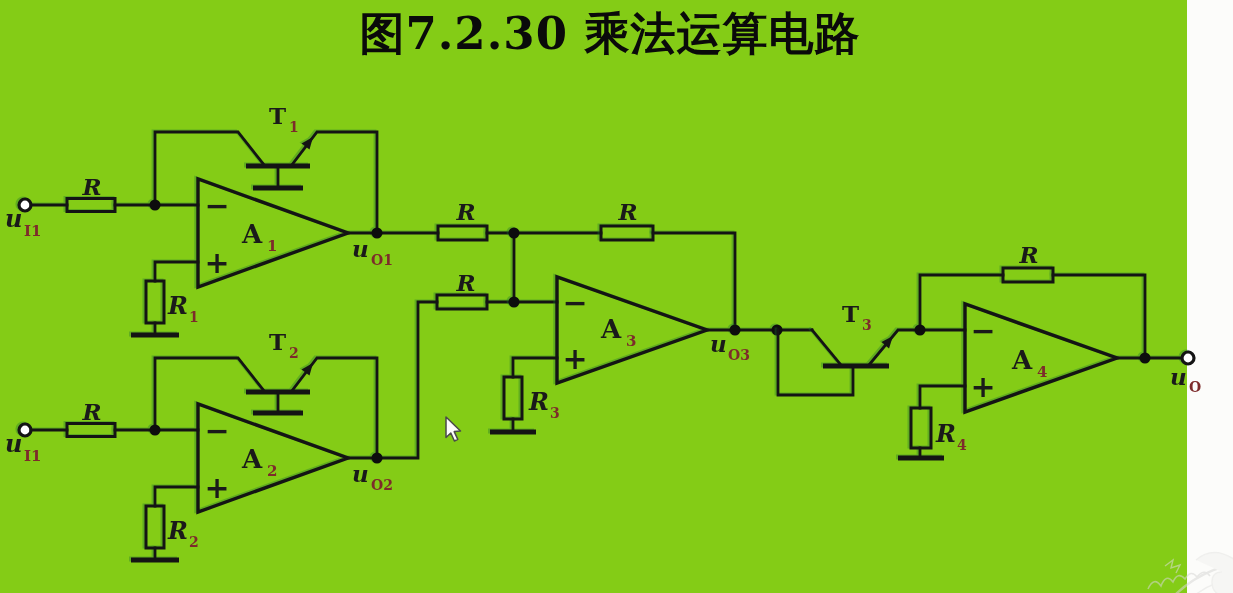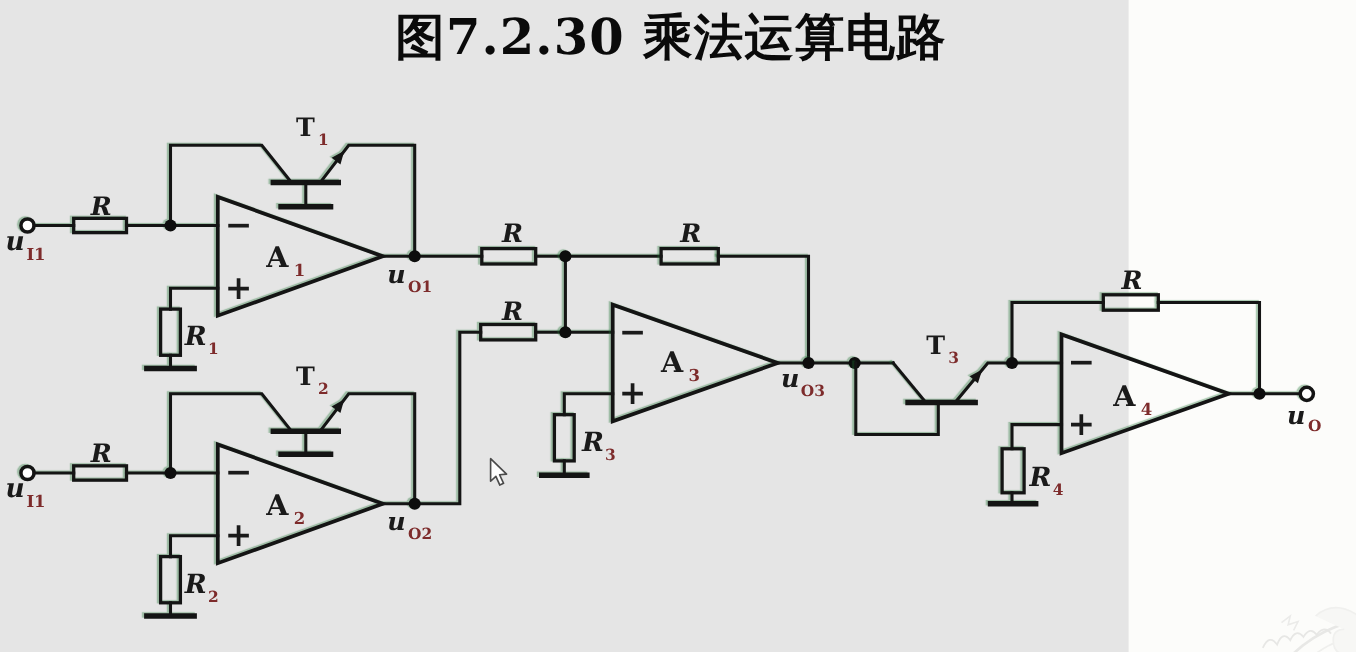--- a/index.html
+++ b/index.html
@@ -1,16 +1,16 @@
 <!DOCTYPE html>
 <html><head>
 <meta charset="utf-8">
 <style>
   html,body{margin:0;padding:0;background:#fcfcfa;width:1233px;height:593px;overflow:hidden;}
-  .stage{position:relative;width:1026px;height:593px;background:#e5e5e5;}
+  .stage{position:relative;width:1187px;height:593px;background:#84cc16;}
   svg{display:block;}
   text{font-family:"DejaVu Serif","Liberation Serif",serif;fill:#1a1a1a;}
   .title{font-size:45px;font-weight:bold;fill:#0a0a0a;letter-spacing:1px;}
   .lbl{font-size:24px;font-weight:bold;font-style:italic;}
   .lbl-s{font-size:23px;font-weight:bold;font-style:italic;}
   .up{font-size:23px;font-weight:bold;font-style:normal;}
   .amp{font-size:26px;font-weight:bold;font-style:normal;}
   .sub{font-size:15px;font-weight:bold;font-style:normal;fill:#7d2b2b;}
   .sub-s{font-size:14px;font-weight:bold;font-style:normal;fill:#7d2b2b;}
   .sign{font-size:30px;font-weight:bold;font-style:normal;fill:#1a1a1a;}

